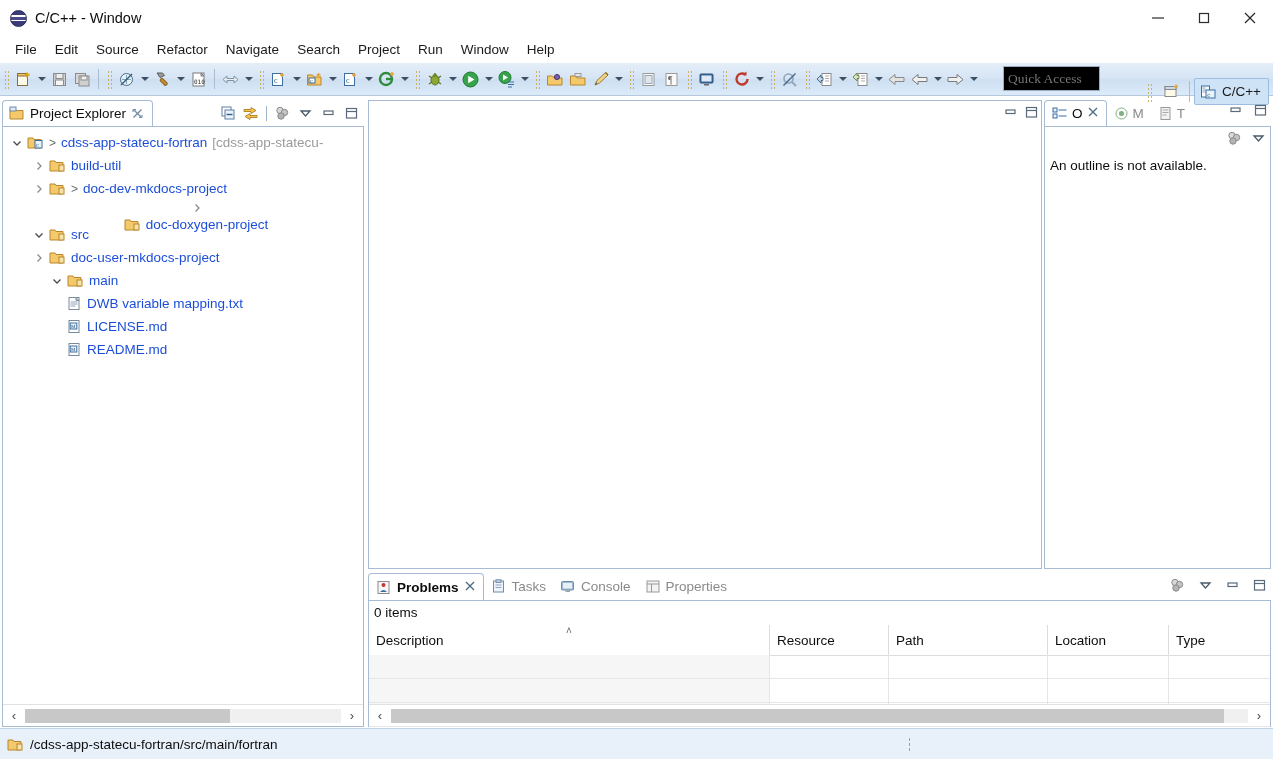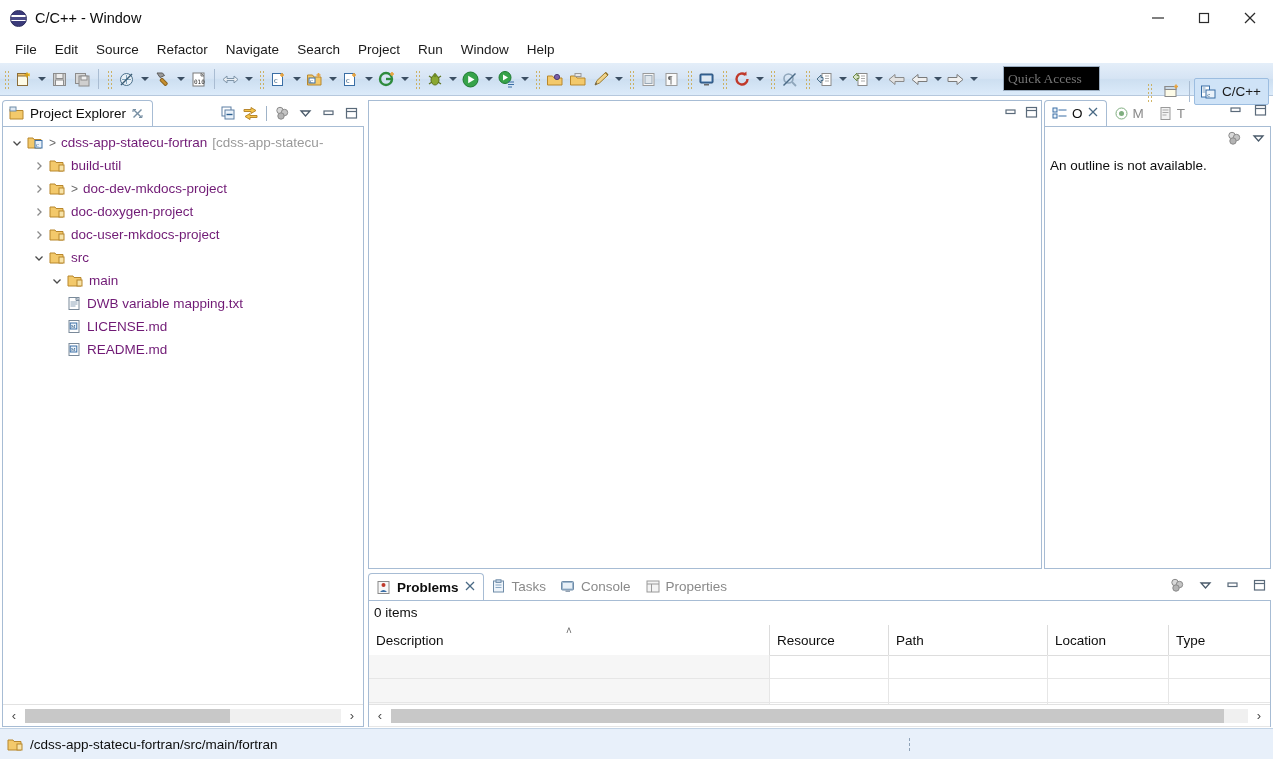--- a/index.html
+++ b/index.html
@@ -57,21 +57,21 @@
   .view-toolbar{position:absolute;right:2px;top:2px;height:22px;display:flex;align-items:center;gap:2px;}
   .vti{width:21px;height:21px;display:flex;align-items:center;justify-content:center;border-radius:2px;}
   .vsep{width:1px;height:15px;background:#9fb3c8;margin:0 3px;}
   .view-body{position:absolute;left:0;top:26px;width:362px;height:601px;background:#fff;
      border:1px solid #a7bcd4;box-sizing:border-box;}
   .tree{padding:4px 0 0 0;}
   .row{display:flex;align-items:center;height:23px;white-space:nowrap;font-size:13.5px;}
   .twisty{width:16px;height:23px;display:flex;align-items:center;justify-content:center;flex:0 0 16px;}
   .rowlabel-wrap{display:flex;align-items:center;gap:5px;padding:1px 4px 1px 2px;border-radius:2px;}
   .selected .rowlabel-wrap{background:#cde8ff;}
-  .rowtext{color:#701a75;}
+  .rowtext{color:#1d4ed8;}
   .dimtext{color:#9a9a9a;}
   .gt{color:#6b6b6b;font-size:12px;}
 
   
   .hscroll{position:absolute;left:0;bottom:0;height:22px;background:#fff;display:flex;align-items:center;
      border-top:1px solid #e2e2e2;box-sizing:border-box;}
   .sb-arrow{width:22px;height:20px;display:flex;align-items:center;justify-content:center;color:#4a4a4a;font-size:13px;}
   .sb-track{flex:1;height:14px;background:#f0f0f0;position:relative;}
   .sb-thumb{position:absolute;top:0;height:14px;background:#c8c8c8;}
 
@@ -529,62 +529,62 @@
           <span class="rowlabel-wrap">
             <svg width="17" height="15" viewBox="0 0 17 15">
               <path d="M1 3 h5 l1 1.5 h7 v8.5 h-13 Z" fill="#f3c96b" stroke="#b8872c"></path>
               <rect x="10" y="7" width="5" height="6" fill="#f7e3a8" stroke="#b8872c"></rect>
             </svg>
             <span class="gt">&gt;</span>
             <span class="rowtext">doc-dev-mkdocs-project</span>
           </span>
         </div>
 
+        <div class="row" style="padding-left:28px;flex-direction:column;">
+          <span class="twisty">
+            <svg width="10" height="10" viewBox="0 0 10 10">
+                <path d="M3.5 1.5 L7 5 L3.5 8.5" fill="none" stroke="#8a8a8a" stroke-width="1.3"></path>
+              </svg>
+          </span>
+          <span class="rowlabel-wrap">
+            <svg width="17" height="15" viewBox="0 0 17 15">
+              <path d="M1 3 h5 l1 1.5 h7 v8.5 h-13 Z" fill="#f3c96b" stroke="#b8872c"></path>
+              <rect x="10" y="7" width="5" height="6" fill="#f7e3a8" stroke="#b8872c"></rect>
+            </svg>
+            <span class="rowtext">doc-doxygen-project</span>
+          </span>
+        </div>
+
+        <div class="row" style="padding-left:28px;">
+          <span class="twisty">
+            <svg width="10" height="10" viewBox="0 0 10 10">
+                <path d="M1.5 3.5 L5 7 L8.5 3.5" fill="none" stroke="#4a4a4a" stroke-width="1.3"></path>
+              </svg>
+          </span>
+          <span class="rowlabel-wrap">
+            <svg width="17" height="15" viewBox="0 0 17 15">
+              <path d="M1 3 h5 l1 1.5 h7 v8.5 h-13 Z" fill="#f3c96b" stroke="#b8872c"></path>
+              <rect x="10" y="7" width="5" height="6" fill="#f7e3a8" stroke="#b8872c"></rect>
+            </svg>
+            <span class="rowtext">src</span>
+          </span>
+        </div>
+
         <div class="row" style="padding-left:28px;">
           <span class="twisty">
             <svg width="10" height="10" viewBox="0 0 10 10">
                 <path d="M3.5 1.5 L7 5 L3.5 8.5" fill="none" stroke="#8a8a8a" stroke-width="1.3"></path>
               </svg>
           </span>
           <span class="rowlabel-wrap">
             <svg width="17" height="15" viewBox="0 0 17 15">
               <path d="M1 3 h5 l1 1.5 h7 v8.5 h-13 Z" fill="#f3c96b" stroke="#b8872c"></path>
               <rect x="10" y="7" width="5" height="6" fill="#f7e3a8" stroke="#b8872c"></rect>
             </svg>
-            <span class="rowtext">doc-doxygen-project</span>
-          </span>
-        </div>
-
-        <div class="row" style="padding-left:28px;">
-          <span class="twisty">
-            <svg width="10" height="10" viewBox="0 0 10 10">
-                <path d="M3.5 1.5 L7 5 L3.5 8.5" fill="none" stroke="#8a8a8a" stroke-width="1.3"></path>
-              </svg>
-          </span>
-          <span class="rowlabel-wrap">
-            <svg width="17" height="15" viewBox="0 0 17 15">
-              <path d="M1 3 h5 l1 1.5 h7 v8.5 h-13 Z" fill="#f3c96b" stroke="#b8872c"></path>
-              <rect x="10" y="7" width="5" height="6" fill="#f7e3a8" stroke="#b8872c"></rect>
-            </svg>
             <span class="rowtext">doc-user-mkdocs-project</span>
-          </span>
-        </div>
-
-        <div class="row" style="padding-left:28px;">
-          <span class="twisty">
-            <svg width="10" height="10" viewBox="0 0 10 10">
-                <path d="M1.5 3.5 L5 7 L8.5 3.5" fill="none" stroke="#4a4a4a" stroke-width="1.3"></path>
-              </svg>
-          </span>
-          <span class="rowlabel-wrap">
-            <svg width="17" height="15" viewBox="0 0 17 15">
-              <path d="M1 3 h5 l1 1.5 h7 v8.5 h-13 Z" fill="#f3c96b" stroke="#b8872c"></path>
-              <rect x="10" y="7" width="5" height="6" fill="#f7e3a8" stroke="#b8872c"></rect>
-            </svg>
-            <span class="rowtext">src</span>
           </span>
         </div>
 
         <div class="row" style="padding-left:46px;">
           <span class="twisty">
             <svg width="10" height="10" viewBox="0 0 10 10">
                 <path d="M1.5 3.5 L5 7 L8.5 3.5" fill="none" stroke="#4a4a4a" stroke-width="1.3"></path>
               </svg>
           </span>
           <span class="rowlabel-wrap">

